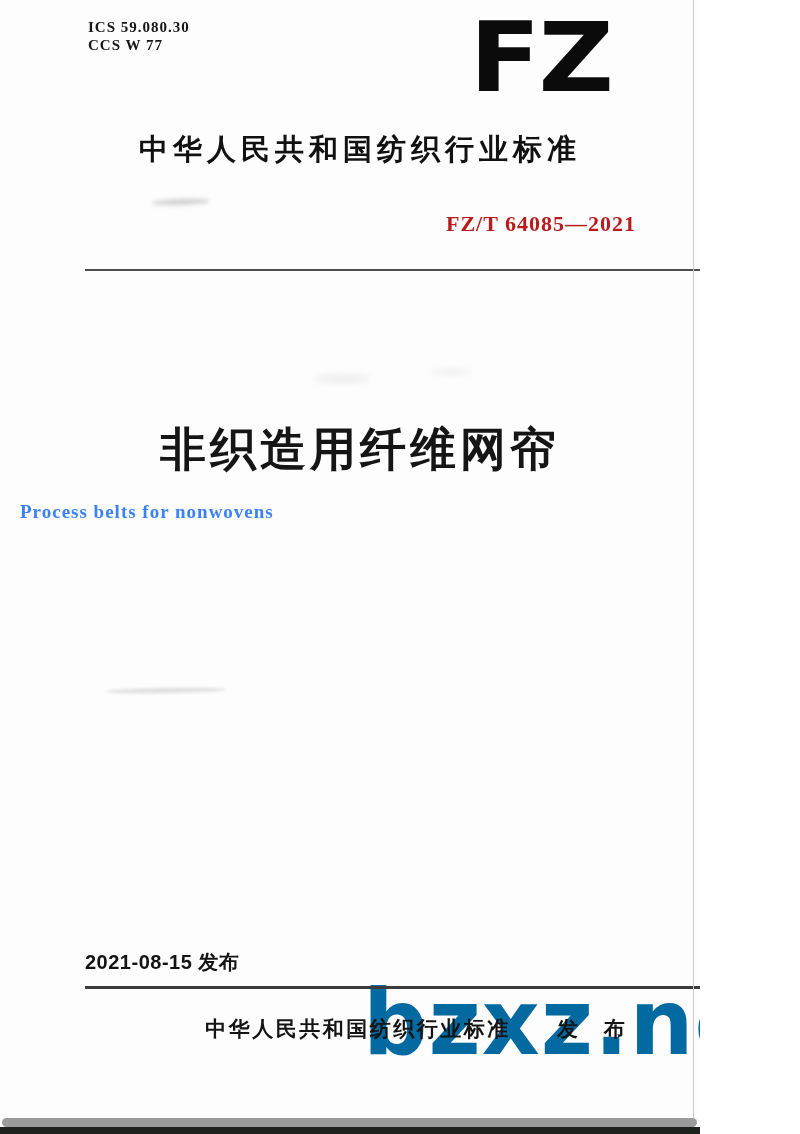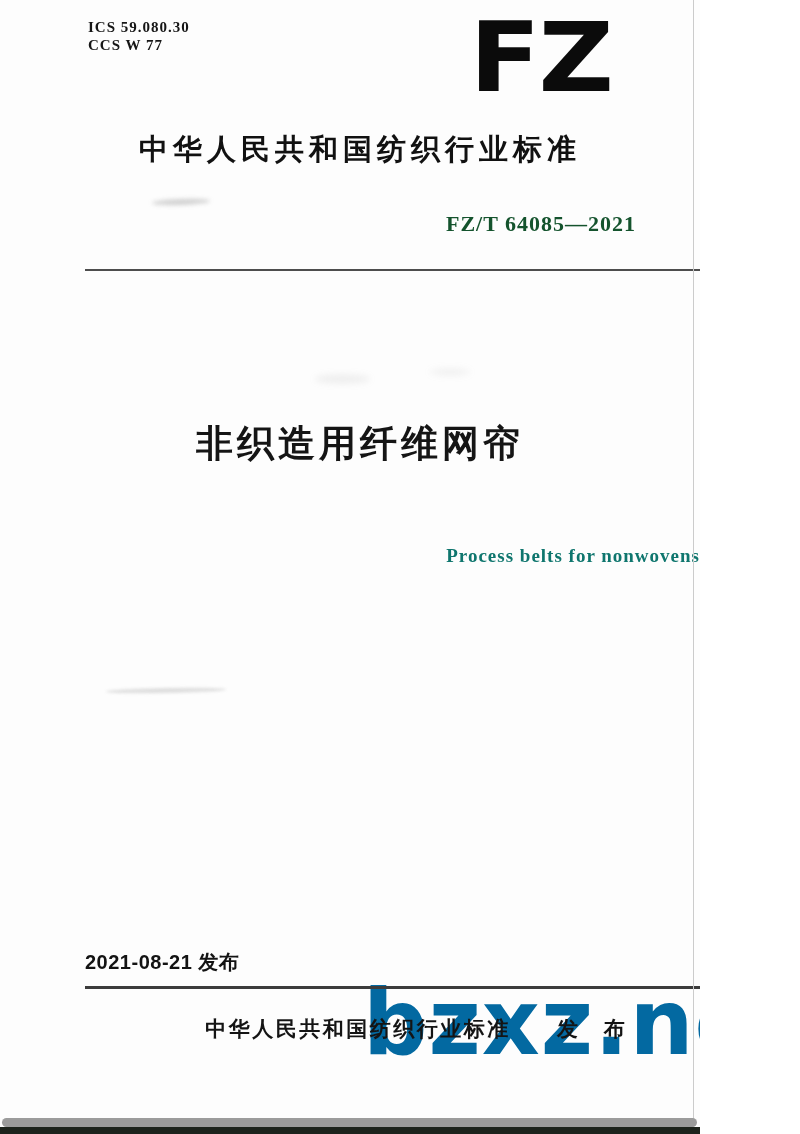--- a/index.html
+++ b/index.html
@@ -56,57 +56,56 @@
     white-space: nowrap;
   }
   .std-number {
     position: absolute;
     top: 211px;
     right: 64px;
     font-family: "Liberation Serif", serif;
     font-weight: bold;
     font-size: 22px;
     letter-spacing: 1px;
-    color: #14532d;
+    color: #b91c1c;
     z-index: 3;
   }
   .rule-top {
     position: absolute;
     top: 269px;
     left: 85px;
     width: 670px;
     border-top: 2px solid #4d4d4d;
     z-index: 3;
   }
   .title-cn {
     position: absolute;
     top: 419px;
     left: 20px;
     right: 0;
     text-align: center;
-    font-size: 37px;
+    font-size: 46px;
     font-weight: bold;
     letter-spacing: 4px;
     color: #151515;
     z-index: 3;
     white-space: nowrap;
   }
   .title-en {
     position: absolute;
     top: 501px;
     left: 20px;
     right: 0;
-    text-align: right;
+    text-align: left;
     font-family: "Liberation Serif", serif;
     font-weight: bold;
     font-size: 19px;
     letter-spacing: 1px;
-    color: #0f766e;
-    z-index: 3;
-    margin-top: 44px;
+    color: #3b82f6;
+    z-index: 3;
   }
   .dates-row {
     position: absolute;
     top: 949px;
     left: 85px;
     width: 670px;
     display: flex;
     justify-content: space-between;
     font-size: 20px;
     font-weight: bold;
@@ -231,21 +230,21 @@
 
   <div class="rule-top"></div>
 
   <div class="title-cn">非织造用纤维网帘</div>
 
   <div class="title-en">Process belts for nonwovens</div>
 
   <div class="watermark" style="color: #0369a1;">bzxz.net</div>
 
   <div class="dates-row">
-    <span>2021-08-21 发布</span>
+    <span>2021-08-15 发布</span>
   </div>
 
   <div class="rule-bottom"></div>
 
   <div class="publisher-row">
     <span>中华人民共和国纺织行业标准</span>
     <span class="publish-label">发 布</span>
   </div>
 
   <div class="smudge smudge-1"></div>

